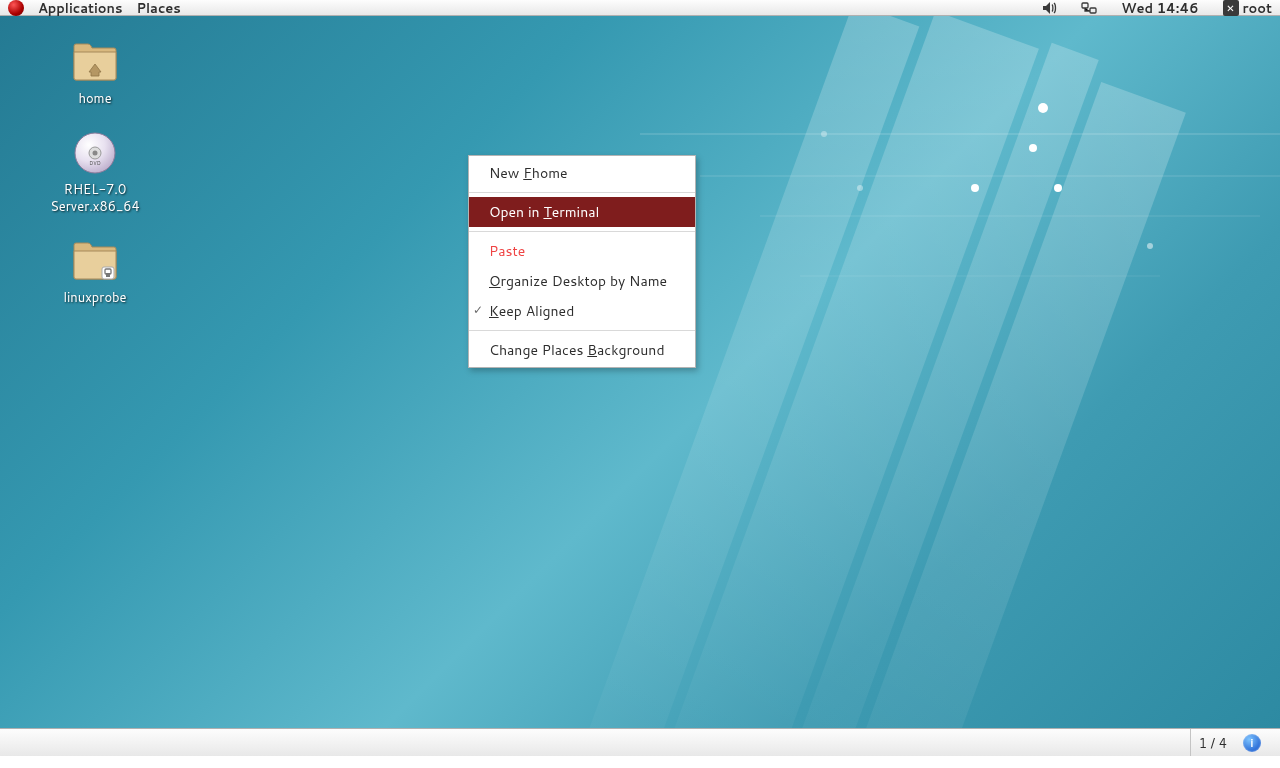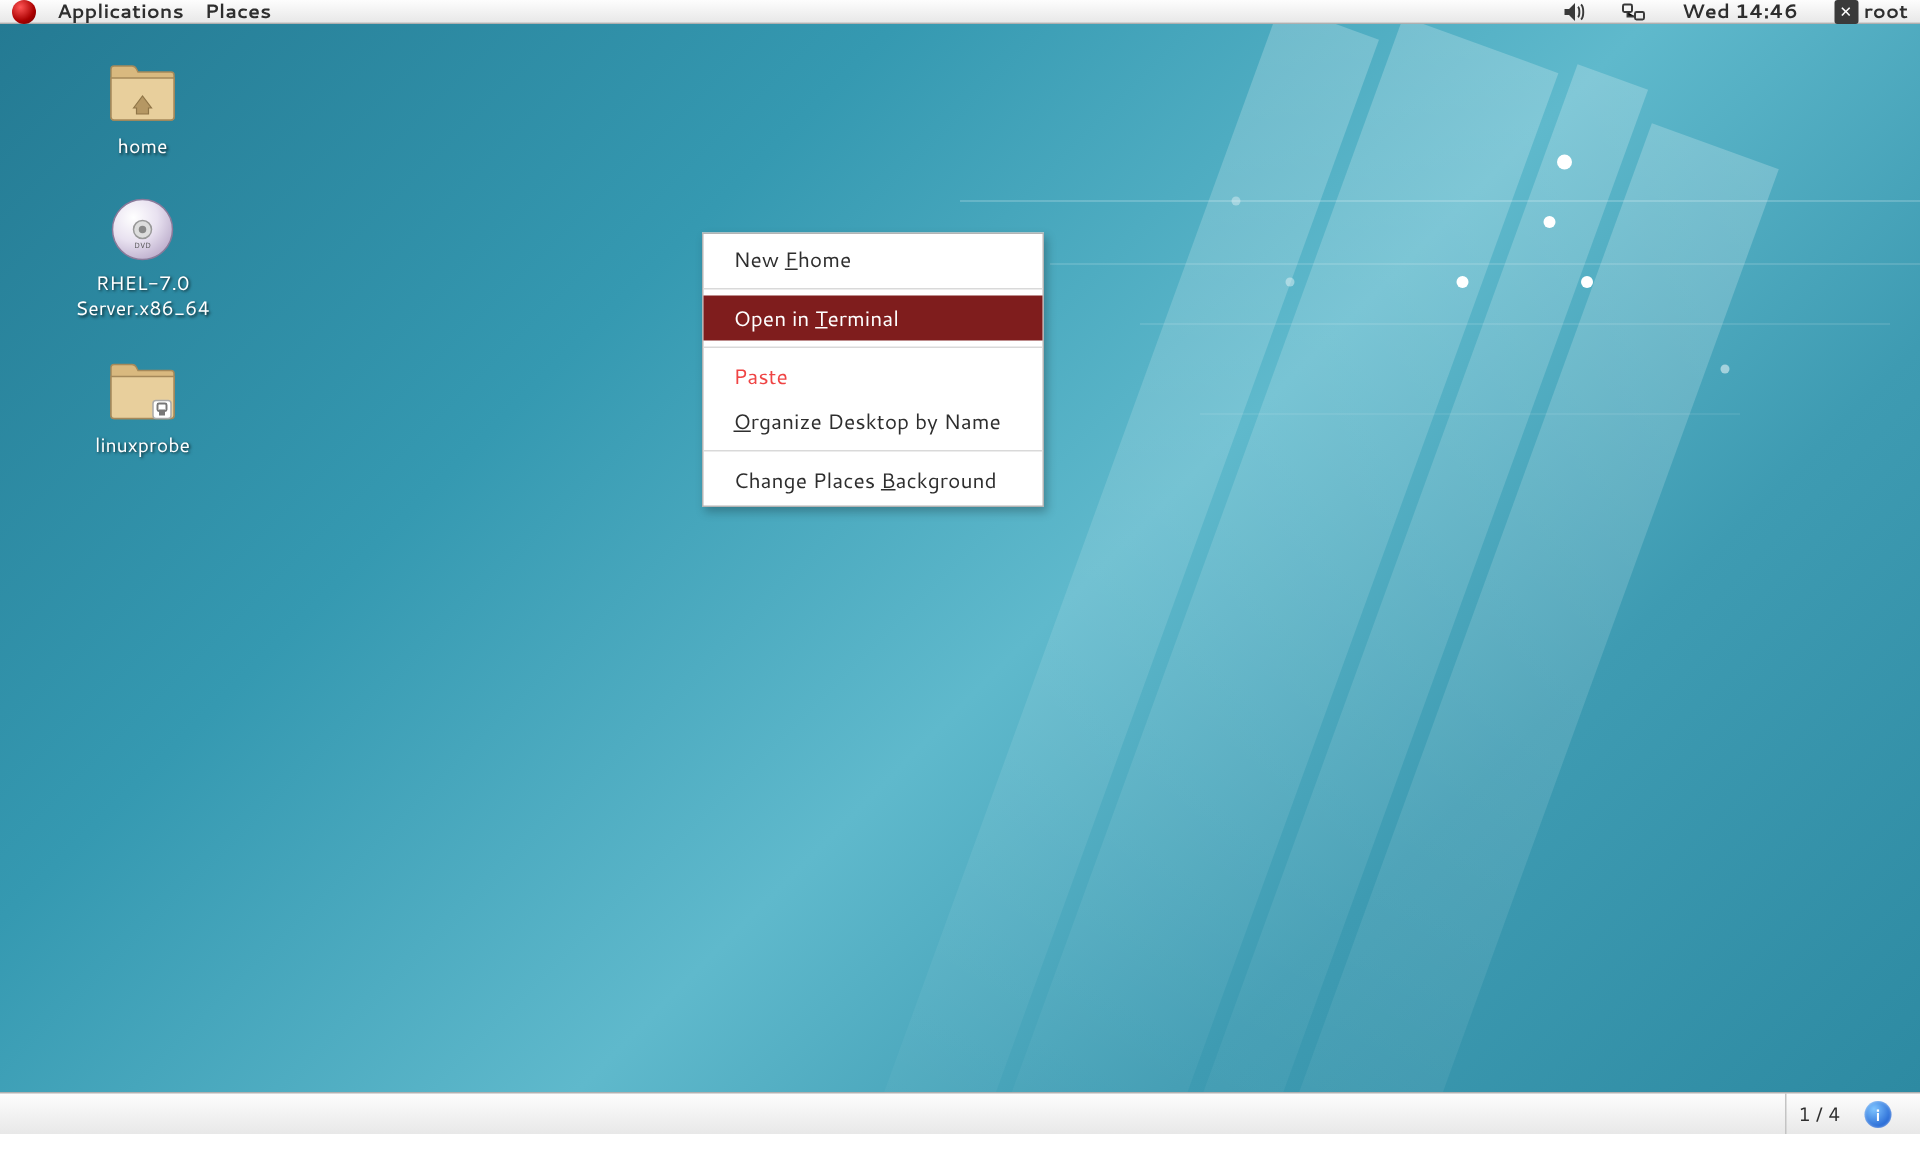--- a/index.html
+++ b/index.html
@@ -272,20 +272,23 @@
     <div class="ctx-item hover">
       <span>Open in </span><span class="mnemonic">T</span><span>erminal</span>
     </div>
     <div class="ctx-sep"></div>
     <div class="ctx-item disabled">
       <span></span><span>P</span><span>aste</span>
     </div>
     <div class="ctx-item">
       <span></span><span class="mnemonic">O</span><span>rganize Desktop by Name</span>
     </div>
+    <div class="ctx-item ctx-check">
+      <span></span><span class="mnemonic">K</span><span>eep Aligned</span>
+    </div>
     <div class="ctx-sep"></div>
     <div class="ctx-item">
       <span>Change Places </span><span class="mnemonic">B</span><span>ackground</span>
     </div>
   </div>
 
 </div>
 
 <div class="bottom-panel">
   <div class="bottom-ws">

